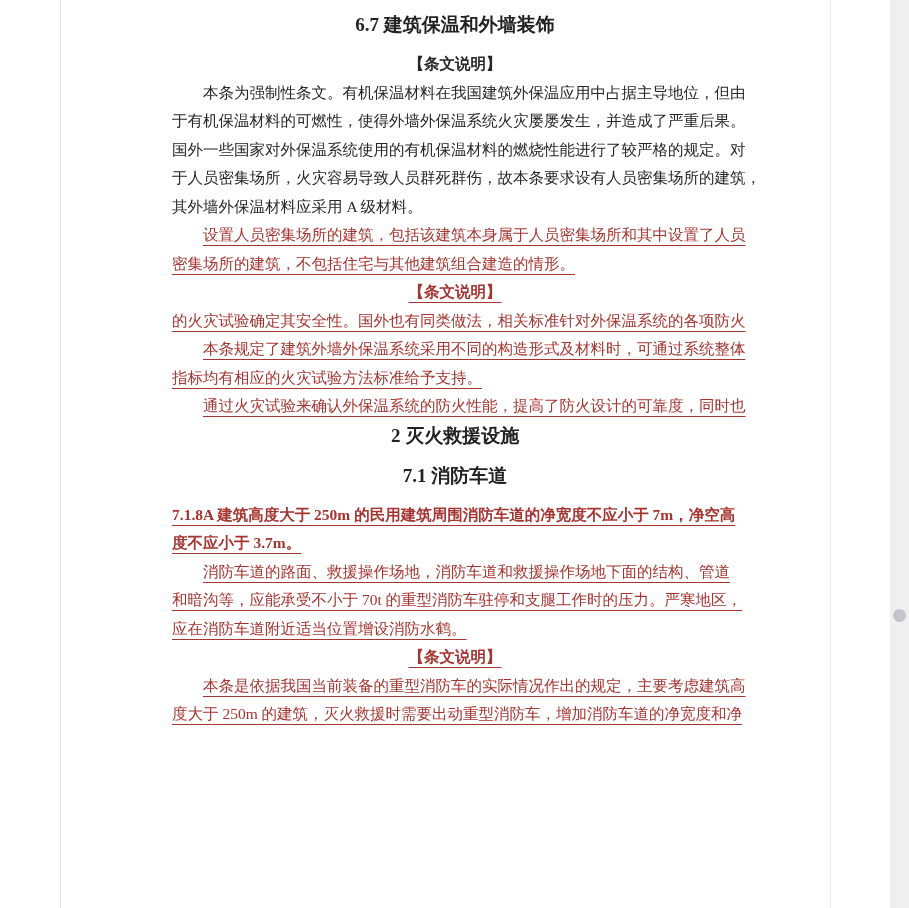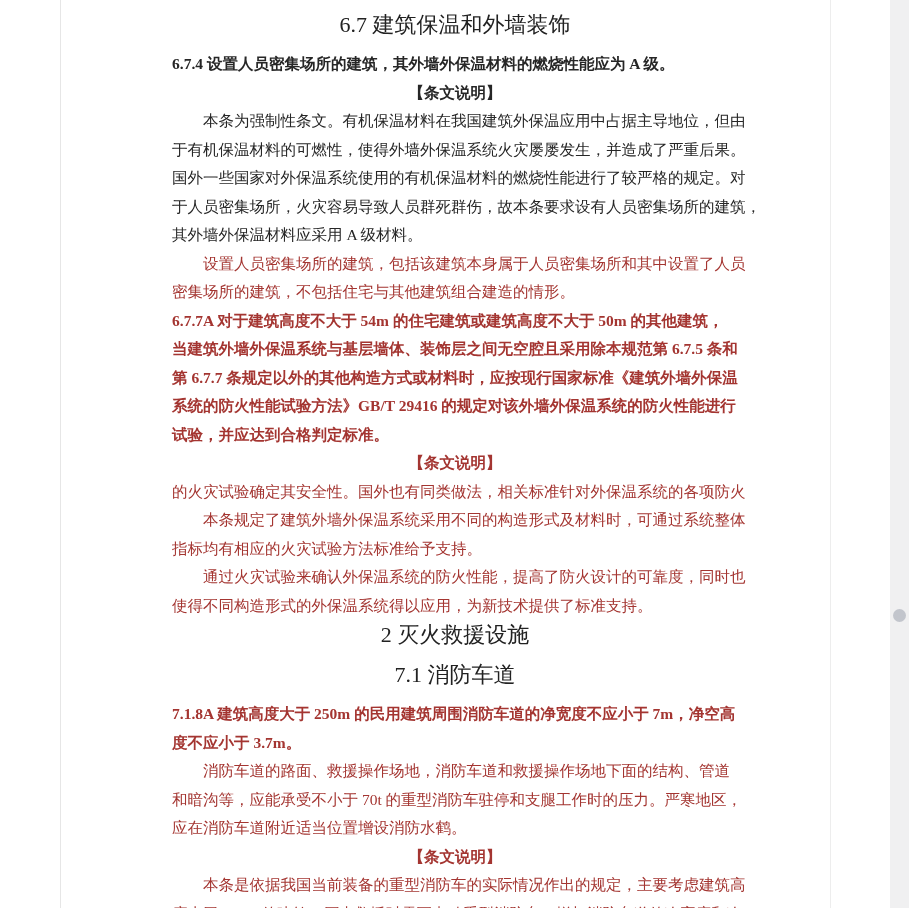--- a/index.html
+++ b/index.html
@@ -44,92 +44,82 @@
   .doc-content {
     position: absolute;
     left: 172px;
     top: 12px;
     width: 566px;
     color: #262626;
     font-size: 15.5px;
   }
   .block { margin: 0; }
   .block.heading1, .block.heading2 {
-    font-size: 22px;
-    font-weight: normal;
+    font-size: 19px;
+    font-weight: bold;
     text-align: center;
     line-height: 26px;
     color: #222222;
   }
   .block.heading1.doc-title { margin: 0 0 12px 0; }
   .block.heading1.mid, .block.heading2.mid {
     line-height: 30px;
     margin: 0 0 10px 0;
   }
   .line {
     line-height: 28.5px;
     height: 28.5px;
     white-space: nowrap;
   }
   .line.indent { padding-left: 31px; }
   .block.clause .line { font-weight: bold; }
   .block.label .line { font-weight: bold; text-align: center; }
   .red .line {
     color: #a43531;
+    text-decoration: underline;
     text-decoration-color: #a43531;
     text-decoration-thickness: 1px;
     text-underline-offset: 5px;
   }
   .black .line { color: #262626; }
 </style>
 </head>
 <body>
 
 <div class="gutter-line-left"></div>
 <div class="gutter-line-right"></div>
 <div class="scrollbar-track"></div>
 <div class="scrollbar-thumb"></div>
 
 <div class="doc-content" id="doc-content">
     <div class="block heading1 black doc-title">6.7  建筑保温和外墙装饰</div>
-    <div class="block clause black">
-      <div class="line">6.7.4  设置人员密集场所的建筑，其外墙外保温材料的燃烧性能应为 A 级。</div>
-    </div>
     <div class="block label black">
       <div class="line">【条文说明】</div>
     </div>
     <div class="block paragraph black">
       <div class="line indent">本条为强制性条文。有机保温材料在我国建筑外保温应用中占据主导地位，但由</div>
       <div class="line">于有机保温材料的可燃性，使得外墙外保温系统火灾屡屡发生，并造成了严重后果。</div>
       <div class="line">国外一些国家对外保温系统使用的有机保温材料的燃烧性能进行了较严格的规定。对</div>
       <div class="line">于人员密集场所，火灾容易导致人员群死群伤，故本条要求设有人员密集场所的建筑，</div>
       <div class="line">其外墙外保温材料应采用 A 级材料。</div>
     </div>
     <div class="block paragraph red">
       <div class="line indent">设置人员密集场所的建筑，包括该建筑本身属于人员密集场所和其中设置了人员</div>
       <div class="line">密集场所的建筑，不包括住宅与其他建筑组合建造的情形。</div>
     </div>
-    <div class="block clause red">
-      <div class="line">6.7.7A  对于建筑高度不大于 54m 的住宅建筑或建筑高度不大于 50m 的其他建筑，</div>
-      <div class="line">当建筑外墙外保温系统与基层墙体、装饰层之间无空腔且采用除本规范第 6.7.5 条和</div>
-      <div class="line">第 6.7.7 条规定以外的其他构造方式或材料时，应按现行国家标准《建筑外墙外保温</div>
-      <div class="line">系统的防火性能试验方法》GB/T 29416 的规定对该外墙外保温系统的防火性能进行</div>
-      <div class="line">试验，并应达到合格判定标准。</div>
-    </div>
     <div class="block label red">
       <div class="line">【条文说明】</div>
     </div>
     <div class="block paragraph red">
       <div class="line">的火灾试验确定其安全性。国外也有同类做法，相关标准针对外保温系统的各项防火</div>
       <div class="line indent">本条规定了建筑外墙外保温系统采用不同的构造形式及材料时，可通过系统整体</div>
       <div class="line">指标均有相应的火灾试验方法标准给予支持。</div>
     </div>
     <div class="block paragraph red">
       <div class="line indent">通过火灾试验来确认外保温系统的防火性能，提高了防火设计的可靠度，同时也</div>
-      <div class="line">使得不同构造形式的外保温系统得以应用，为新技术提供了标准支持。</div>
     </div>
     <div class="block heading1 black mid">2  灭火救援设施</div>
     <div class="block heading2 black mid">7.1  消防车道</div>
     <div class="block clause red">
       <div class="line">7.1.8A  建筑高度大于 250m 的民用建筑周围消防车道的净宽度不应小于 7m，净空高</div>
       <div class="line">度不应小于 3.7m。</div>
     </div>
     <div class="block paragraph red">
       <div class="line indent">消防车道的路面、救援操作场地，消防车道和救援操作场地下面的结构、管道</div>
       <div class="line">和暗沟等，应能承受不小于 70t 的重型消防车驻停和支腿工作时的压力。严寒地区，</div>

